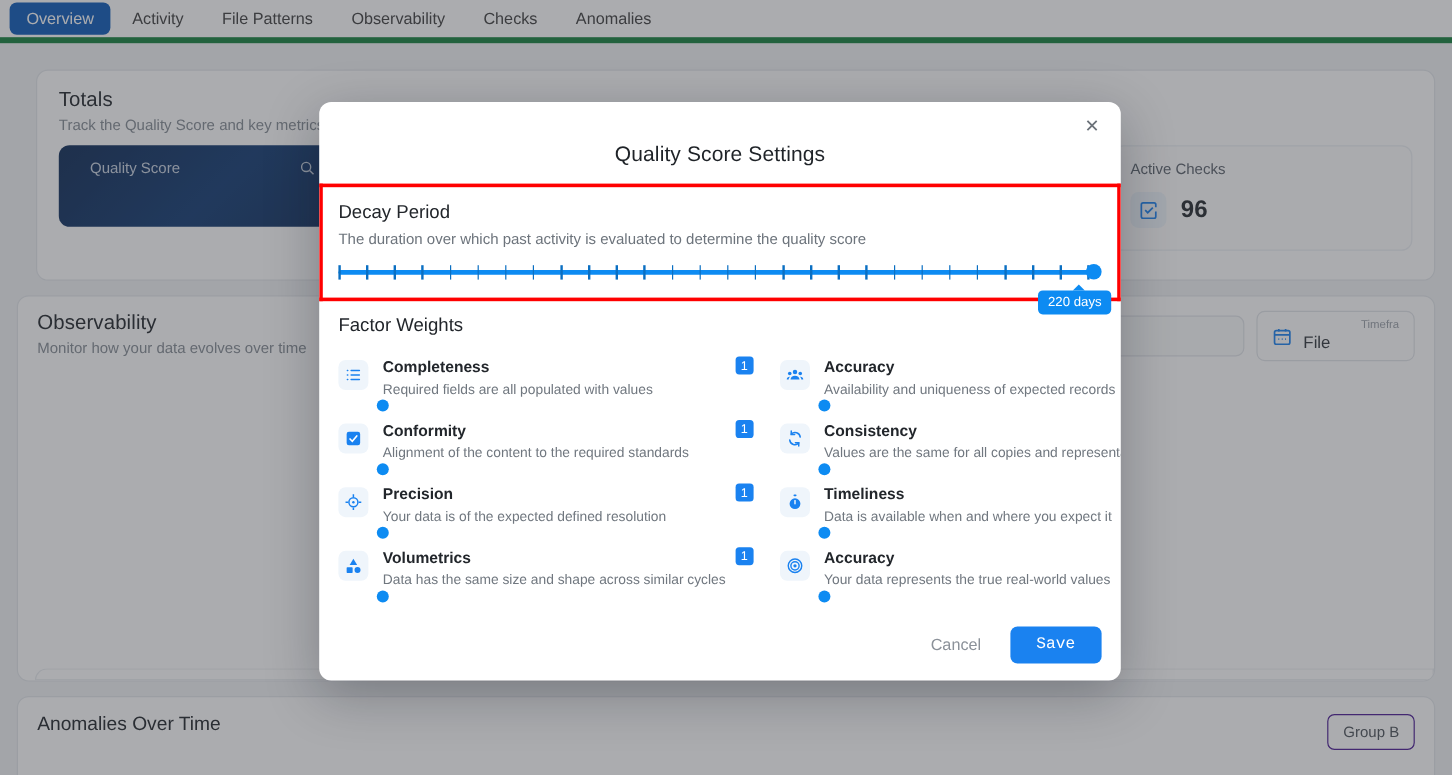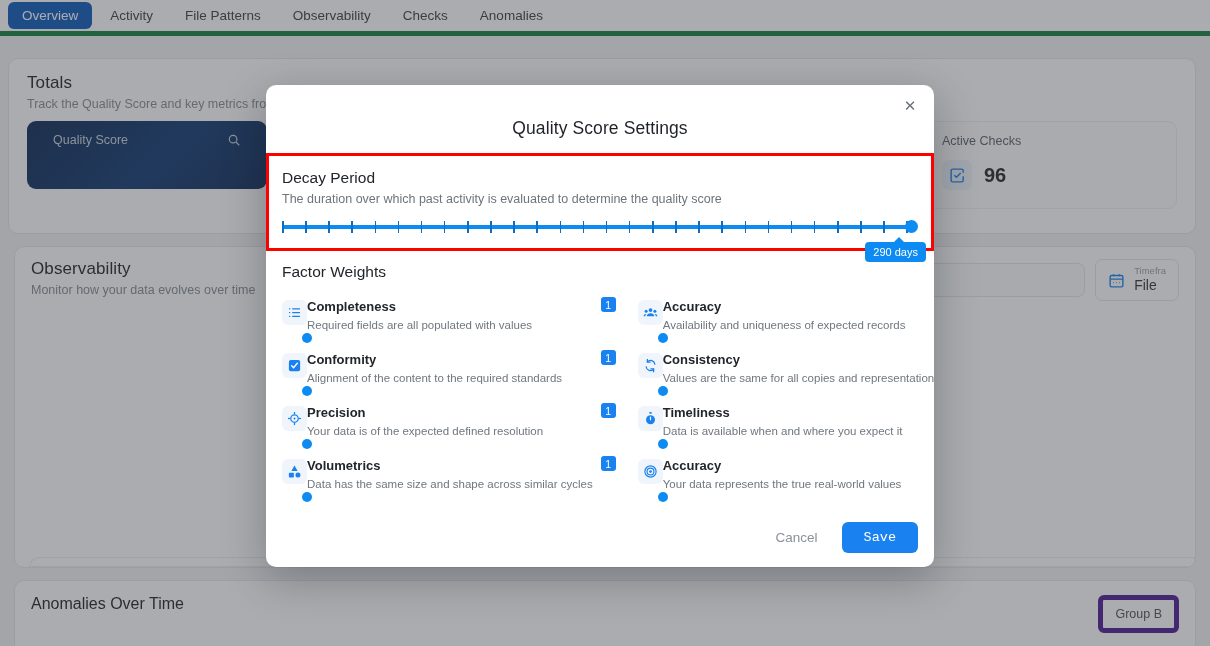--- a/index.html
+++ b/index.html
@@ -38,21 +38,21 @@
   .tab.active { background: #0d5bb9; color: #ffffff; font-weight: 400; }
 
   
   .card {
     background: #ffffff;
     border: 1px solid #e4e7eb;
     border-radius: 10px;
   }
 
   .totals-card {
-    position: absolute; left: 8px; top: 58px; right: 14px; height: 176px;
+    position: absolute; left: 30px; top: 58px; right: 14px; height: 176px;
     padding: 14px 18px;
   }
   .sec-title { font-size: 17px; color: #22262b; letter-spacing: .1px; }
   .sec-sub { font-size: 12.5px; color: #868d95; margin-top: 4px; }
 
   .qs-card {
     position: absolute; left: 18px; top: 62px; width: 240px; height: 68px;
     border-radius: 9px;
     background: linear-gradient(135deg, #0d2a55 0%, #123a72 55%, #0f2e5c 100%);
     padding: 12px 26px;
@@ -90,31 +90,31 @@
   .obs-ctrls { display: flex; gap: 10px; align-items: center; }
   .search-box {
     width: 260px; height: 34px; border: 1px solid #e2e5e9; border-radius: 7px;
     background: #fafbfc;
   }
   .tf-box {
     height: 42px; border: 1px solid #e2e5e9; border-radius: 7px; background: #fff;
     display: flex; align-items: center; gap: 9px; padding: 0 12px;
   }
   .tf-txt { display: flex; flex-direction: column; line-height: 1.15; }
-  .tf-lbl { font-size: 9.5px; color: #9aa0a8; }
+  .tf-lbl { font-size: 9.5px; color: #9aa0a8; margin-left: 48px; }
   .tf-val { font-size: 14px; color: #31363c; }
 
   .chart-card {
     position: absolute; left: 14px; top: 310px; right: 0px; bottom: 0px;
     background: #fff; border: 1px solid #e9ecef;
     border-radius: 10px 0 0 0; overflow: hidden;
   }
   .chart-head { display: flex; align-items: center; justify-content: space-between; padding: 14px 16px 6px 16px; }
   .grp-btn {
-    border: 5px solid #4c1d95; border-radius: 6px; background: #fff;
+    border: 1px solid #4c1d95; border-radius: 6px; background: #fff;
     font-size: 12.5px; color: #4d535a; padding: 7px 12px; white-space: nowrap;
   }
 
   .anom-card {
     position: absolute; left: 14px; top: 580px; right: 14px; height: 140px;
     padding: 14px 16px; overflow: hidden;
   }
   .anom-title { font-size: 16px; color: #22262b; }
 
   
@@ -171,21 +171,21 @@
     content: ""; position: absolute; top: -5px; right: 22px;
     border-left: 5px solid transparent; border-right: 5px solid transparent;
     border-bottom: 5px solid #0d8bf2;
   }
 
   .fw-section { padding: 12px 16px 0 16px; }
   .fw-title { font-size: 15.5px; color: #22262b; margin-bottom: 8px; }
   .fw-grid {
     display: grid; grid-template-columns: 1fr 1fr; column-gap: 22px; row-gap: 0px;
   }
-  .factor { display: flex; gap: 0; padding: 8px 0 9px 0; }
+  .factor { display: flex; gap: 12px; padding: 8px 0 9px 0; }
   .f-icon {
     width: 25px; height: 25px; border-radius: 6px; background: #eff5fb;
     display: flex; align-items: center; justify-content: center; flex: 0 0 25px;
     margin-top: 3px;
   }
   .f-body { flex: 1 1 auto; min-width: 0; }
   .f-top { display: flex; align-items: flex-start; justify-content: space-between; gap: 8px; }
   .f-name { font-size: 13px; color: #22262b; font-weight: bold; }
   .f-desc { font-size: 11.5px; color: #70777f; margin-top: 1px; white-space: nowrap; }
   .f-badge {
@@ -338,21 +338,21 @@
           <span class="dtick"></span>
             <span class="dtick"></span>
             <span class="dtick"></span>
             <span class="dtick"></span>
           <span class="dtick"></span>
             <span class="dtick"></span>
             <span class="dtick"></span>
             <span class="dtick"></span>
         </div>
         <div class="dthumb"></div>
-        <div class="dbadge">290 days</div>
+        <div class="dbadge">220 days</div>
       </div>
     </div>
 
     <div class="fw-section">
       <div class="fw-title">Factor Weights</div>
       <div class="fw-grid">
 
         <div class="factor">
           <span class="f-icon">
             <svg width="15" height="15" viewBox="0 0 24 24" fill="none" stroke="#1a82f0" stroke-width="2" stroke-linecap="round">

